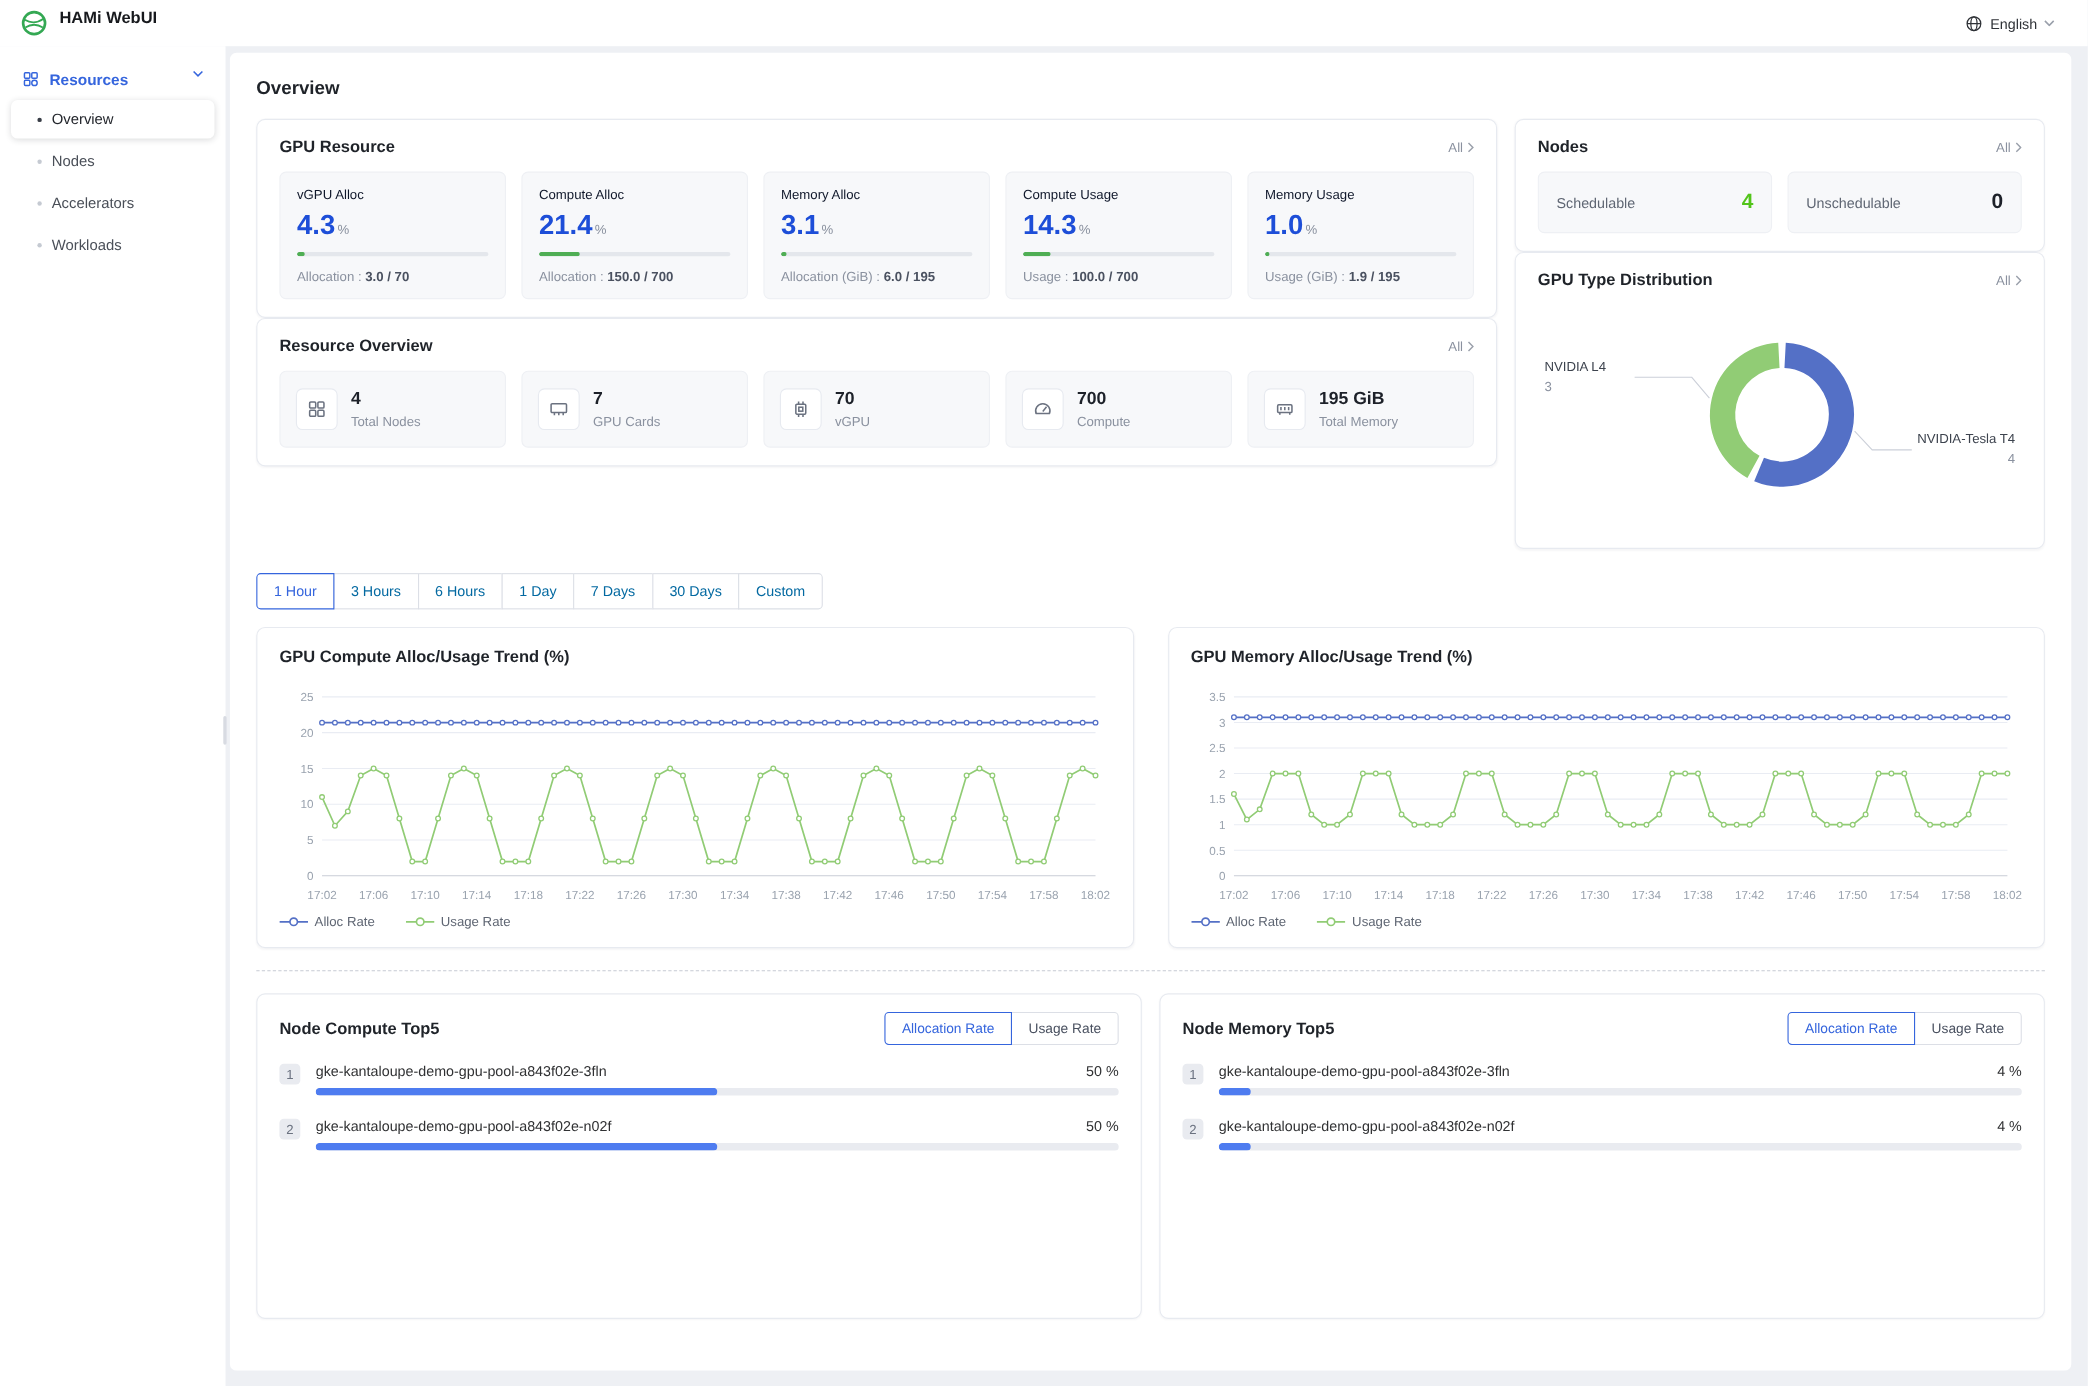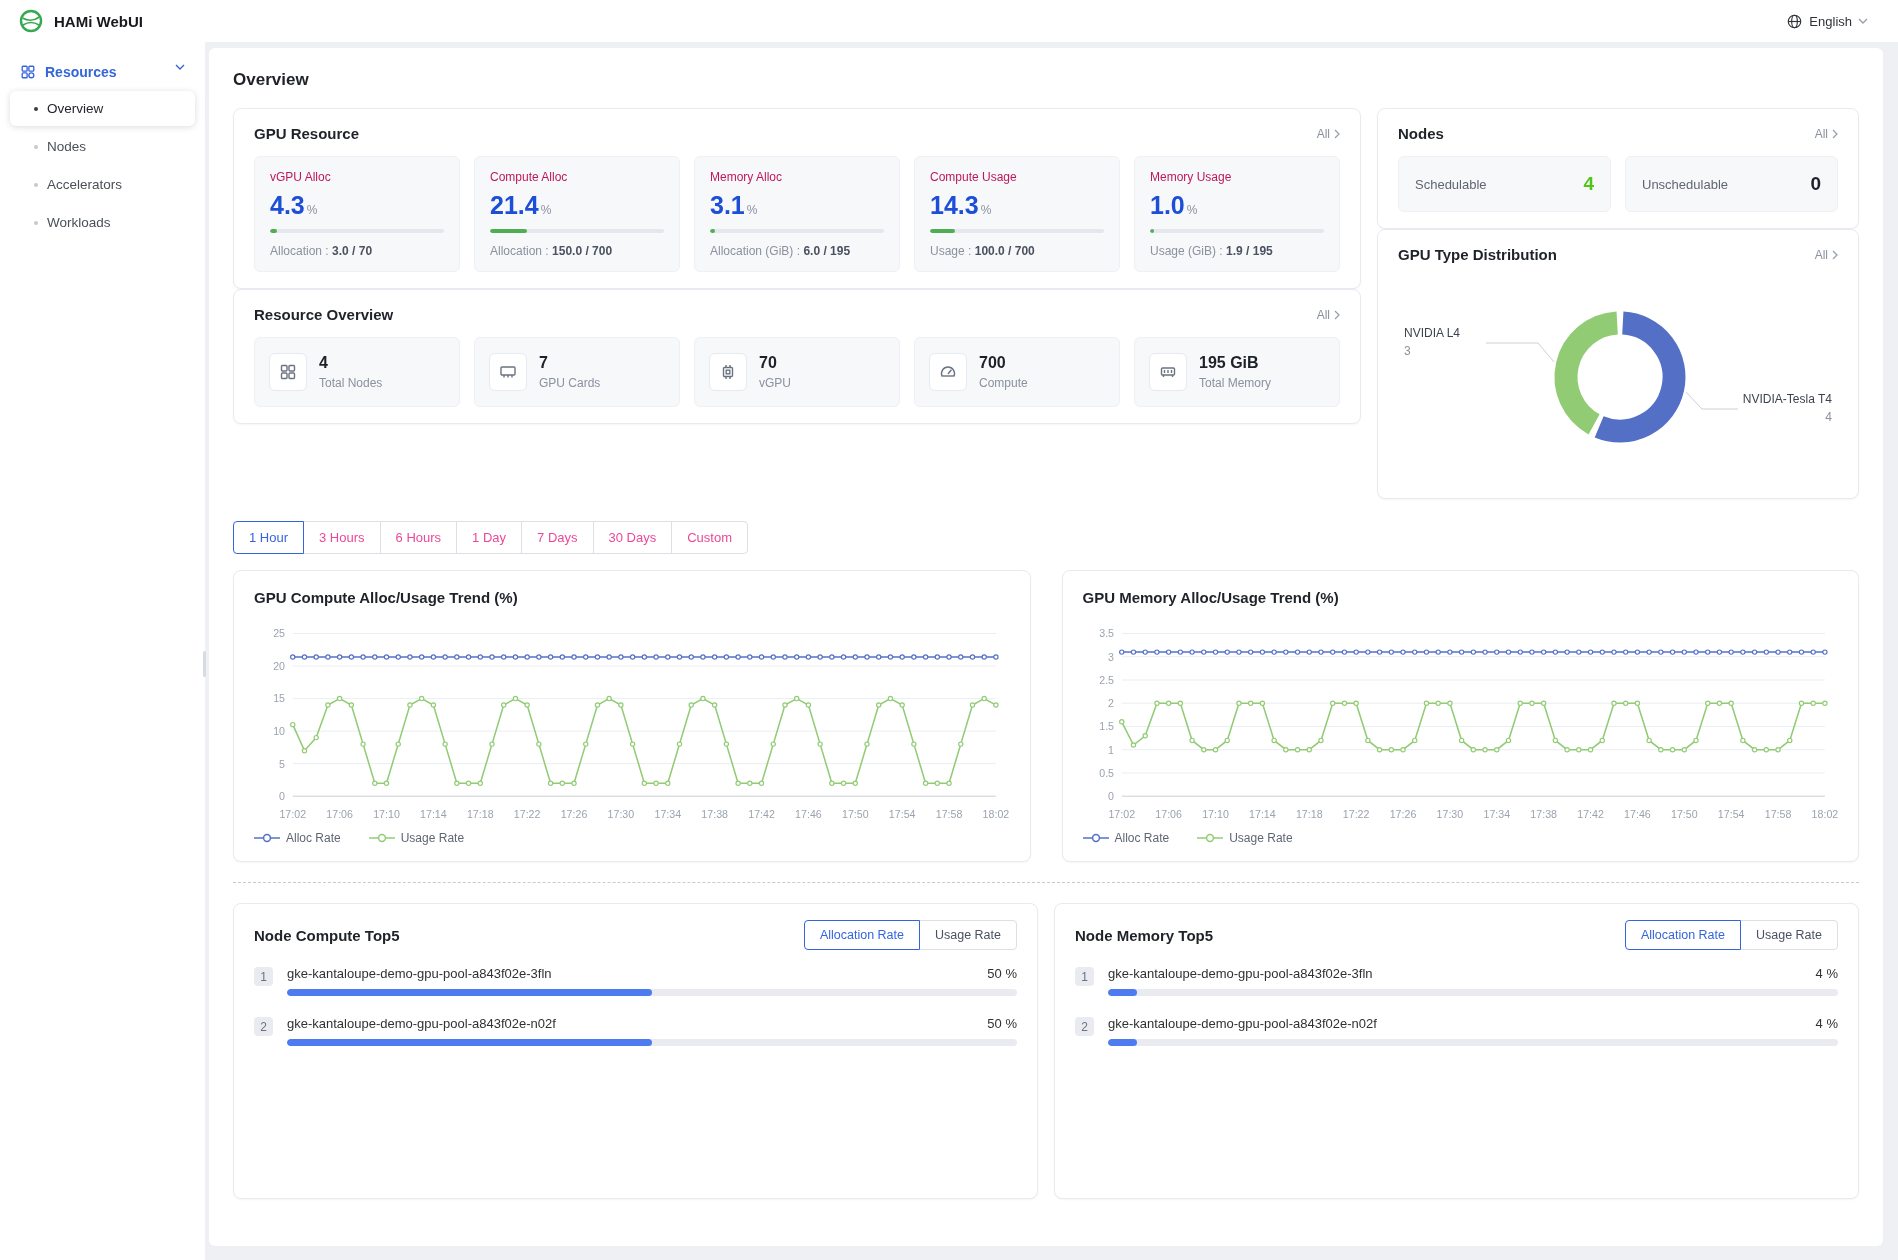--- a/index.html
+++ b/index.html
@@ -6,21 +6,21 @@
     --accent:#3565dd; --chart-blue:#5470c6; --chart-green:#91cc75;
     --progress-green:#4fae54; --bar-blue:#4e7cf0; --success-green:#52c41a;
   }
   *{box-sizing:border-box}
   body{margin:0;width:1898px;height:1260px;font-family:"Liberation Sans",sans-serif;
        background:#eef0f4;color:#1f2329;overflow:hidden}
   svg{display:block}
 
   
   .topbar{height:42px;background:#fff;display:flex;align-items:center;justify-content:space-between;padding:0 30px 0 18px}
-  .brand{display:flex;align-items:center;gap:10px;font-weight:bold;font-size:15px;color:#17191d}
+  .brand{display:flex;gap:10px;font-weight:bold;font-size:15px;color:#17191d}
   .lang{display:flex;align-items:center;gap:6px;font-size:13px;color:#2f3237;cursor:pointer}
 
   .shell{display:flex;height:1218px}
   aside{width:205px;background:#fff;padding:14px 10px;position:relative;flex:none}
   .menu-group{display:flex;gap:9px;color:var(--accent);font-size:14px;font-weight:600;padding:8px 10px;cursor:pointer;border-radius:6px}
   .menu-group .gg{flex:1}
   .menu-item{display:flex;align-items:center;gap:9px;font-size:13.5px;color:#4a4f58;padding:10px 10px 10px 24px;border-radius:6px;cursor:pointer;margin:3px 0}
   .menu-item .dot{width:4px;height:4px;border-radius:50%;background:#c5cad2;flex:none}
   .menu-item.active{background:#fff;box-shadow:0 1px 6px rgba(31,35,41,.16);color:#23262c}
   .menu-item.active .dot{background:#383d46}
@@ -33,21 +33,21 @@
   .top-grid{display:grid;grid-template-columns:1fr 482px;gap:16px;align-items:start}
   .col{display:flex;flex-direction:column;min-width:0}
 
   .card{background:#fff;border:1px solid #e7eaf0;border-radius:8px;padding:16px 20px;box-shadow:0 1px 2px rgba(31,35,41,.04)}
   .card-head{display:flex;align-items:center;justify-content:space-between;margin-bottom:14px}
   .card-head h2{font-size:15px;font-weight:700;margin:0;color:#1f2329}
   .all-link{display:flex;align-items:center;gap:4px;font-size:12px;color:#8a919f;cursor:pointer;text-decoration:none}
 
   .tiles5{display:grid;grid-template-columns:repeat(5,1fr);gap:14px}
   .mtile{background:#f7f8fa;border:1px solid #eef0f4;border-radius:6px;padding:13px 15px}
-  .mt-label{font-size:12px;color:#be185d}
+  .mt-label{font-size:12px;color:#0f172a}
   .mt-value{margin:7px 0 9px}
   .mt-value .num{font-size:25px;font-weight:700;color:#1d4ed8}
   .mt-value .unit{font-size:12px;color:#8a919f;margin-left:2px}
   .mbar{height:4px;background:#e4e7ec;border-radius:2px;overflow:hidden;margin-bottom:11px}
   .mbar-fill{display:block;height:100%;background:var(--progress-green);border-radius:2px;min-width:4px}
   .mt-detail{font-size:12px;color:#8a919f;white-space:nowrap}
   .mt-detail .dv{color:#4a5160;font-weight:700}
 
   .otile{background:#f7f8fa;border:1px solid #eef0f4;border-radius:6px;padding:15px 14px;display:flex;align-items:center;gap:12px}
   .oicon{width:38px;height:38px;background:#fff;border:1px solid #e7eaf0;border-radius:6px;display:flex;align-items:center;justify-content:center;color:#6b7280;flex:none}
@@ -59,21 +59,21 @@
   .nlabel{font-size:13px;color:#5f6673}
   .nval{font-size:19px;font-weight:700;color:#1d2129}
   .nval.green{color:var(--success-green)}
 
   .donut{width:100%;height:auto}
   .d-label{font-size:12px;fill:#3d434e}
   .d-value{font-size:12px;fill:#8a919f}
   .leader{fill:none;stroke:#ccd0d9;stroke-width:1}
 
   .time-tabs{display:inline-flex;margin:22px 0 16px}
-  .ttab{background:#fff;border:1px solid #dcdfe6;padding:8px 15px;font-size:13px;color:#ec4899;cursor:pointer;margin-left:-1px;font-family:inherit}
+  .ttab{background:#fff;border:1px solid #dcdfe6;padding:8px 15px;font-size:13px;color:#0369a1;cursor:pointer;margin-left:-1px;font-family:inherit}
   .ttab:first-child{margin-left:0;border-radius:4px 0 0 4px}
   .ttab:last-child{border-radius:0 4px 4px 0}
   .ttab.active{color:var(--accent);border-color:var(--accent);position:relative;z-index:1}
 
   .charts-grid{display:grid;grid-template-columns:1fr 1fr;gap:31px}
   .chart-title{font-size:15px;font-weight:700;margin:2px 0 12px;color:#1f2329}
   .linechart svg{width:100%;height:auto}
   .legend{display:flex;justify-content:flex-start;gap:28px;margin-top:2px}
   .legend-item{display:flex;align-items:center;gap:6px;font-size:12px;color:#5f6673;cursor:pointer}
   .lg line{stroke-width:1.5}

